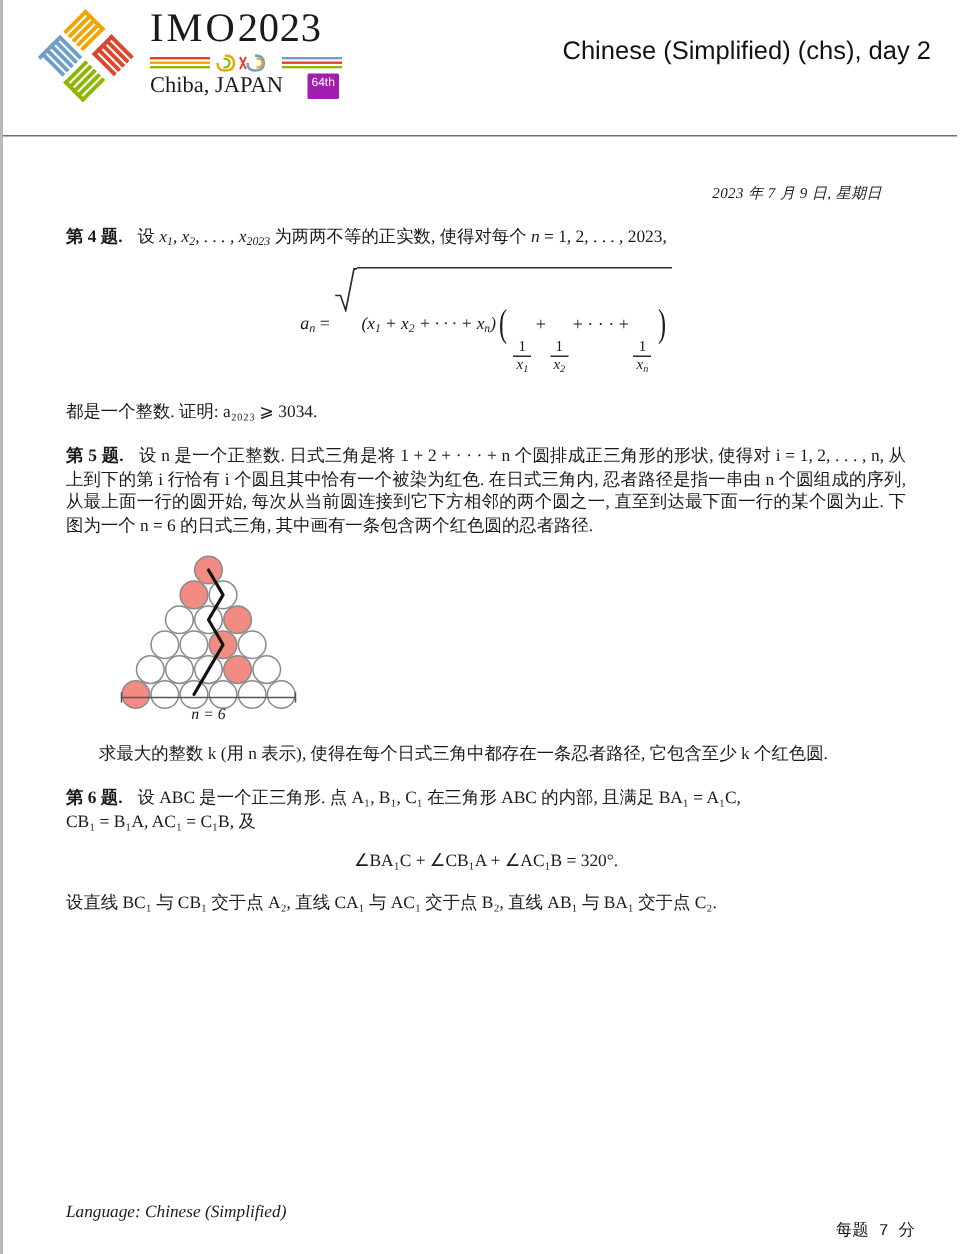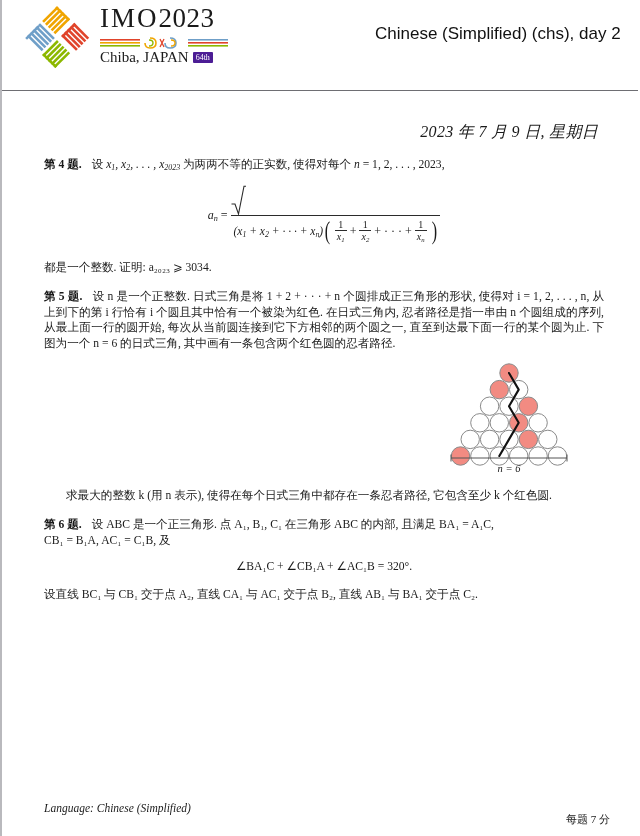--- a/index.html
+++ b/index.html
@@ -16,100 +16,100 @@
   .logo svg{display:block;}
   .imo-word{position:absolute;left:100px;top:5px;}
   .imo-title{
     font-family:"Liberation Serif", serif;
     font-size:27px;letter-spacing:.5px;color:#1a1a1a;line-height:1;
     white-space:nowrap;
   }
   .imo-title .imo-i{letter-spacing:2px;text-align:center;}
   .ribbon{position:relative;width:128px;height:13px;margin-top:3px;}
   .chiba-line{
-    display:flex;align-items:center;gap:4px;margin-top:1px;
+    display:flex;gap:16px;margin-top:1px;
   }
   .chiba{
     font-family:"Liberation Serif", serif;
     font-size:15px;color:#1a1a1a;white-space:nowrap;
   }
   .badge64{
-    background:#4c1d95;color:#fff;font-size:8px;line-height:11px;
-    padding:0 3px;border-radius:1px;font-family:Liberation Serif, serif;
+    background:#a21caf;color:#fff;font-size:8px;line-height:11px;
+    padding:0 3px;border-radius:1px;font-family:Liberation Sans, sans-serif;
     letter-spacing:0;
   }
   .lang-head{
     position:absolute;left:375px;top:24px;
     font-family:"Liberation Sans", sans-serif;
     font-size:17px;color:#111;white-space:nowrap;
   }
   .rule{
     position:absolute;left:2px;top:90px;width:636px;height:0;
     border-top:1.6px solid #6e6e73;
   }
   .edge-left{
     position:absolute;left:0;top:0;width:2px;height:836px;background:#b9b9bd;
   }
 
   
   .content{position:absolute;left:44px;top:104px;width:560px;}
   .dateline{
-    text-align:right;font-style:italic;font-size:16px;
-    font-family:"Liberation Serif", serif;margin:18px 6px 0 0;
+    text-align:right;font-style:italic;font-size:10px;
+    font-family:"Liberation Serif", serif;margin:18px 16px 0 0;
     letter-spacing:.3px;
   }
   .para{
     font-size:11.6px;line-height:15.6px;text-align:justify;
     margin:14px 0 0 0;
   }
   .para.indent{text-indent:22px;}
   .plabel{font-weight:bold;}
   .plabel + .sep{display:inline-block;width:10px;}
   .mi{font-style:italic;font-family:"Liberation Serif", serif;}
-  .mnum{font-family:"Liberation Serif", serif;}
+  .mnum{font-family:"Liberation Serif", serif;margin-top:44px;}
   sub{font-size:.68em;vertical-align:-.28em;}
 
   .display{
     text-align:center;margin:9px 0 0 0;font-size:11.6px;
   }
 
   
   .formula-row{display:inline-flex;align-items:center;font-size:12px;}
-  .radical{display:inline-flex;align-items:stretch;margin-left:3px;flex-direction:column;}
+  .radical{display:inline-flex;align-items:stretch;margin-left:3px;}
   .radsign{position:relative;width:15px;}
   .radsign svg{display:block;}
   .radbody{
     border-top:1px solid #2b2b2b;padding:3px 2px 1px 3px;
     display:inline-flex;align-items:center;
   }
   .paren{
     font-size:26px;line-height:.8;font-family:"Liberation Serif", serif;
     display:inline-block;transform:scaleX(.62);
   }
   .frac{
     display:inline-flex;flex-direction:column;align-items:center;
     vertical-align:middle;margin:0 3px;font-size:10px;line-height:11px;
   }
   .frac .num{padding:0 2px;}
   .frac .den{border-top:1px solid #2b2b2b;padding:0 2px;}
 
   
-  .figure{margin-top:10px;display:flex;justify-content:flex-end;}
+  .figure{margin-top:10px;display:flex;justify-content:flex-start;}
   .figure svg{display:block;}
 
   
   .footer{
     position:absolute;left:44px;top:798px;width:560px;
   }
   .lang-foot{
     font-style:italic;font-size:11.5px;font-family:"Liberation Serif", serif;text-align:right;
   }
   .points{
     position:absolute;right:-6px;top:14px;font-size:11px;
-    font-family:Liberation Serif, serif;white-space:nowrap;
+    font-family:Liberation Mono, monospace;white-space:nowrap;
   }
   .watermark{
     position:absolute;left:455px;top:797px;width:185px;height:38px;
     pointer-events:none;
   }
   .wm-main{
     font-family:"Liberation Sans", sans-serif;font-weight:bold;
     font-size:17px;color:rgba(40,40,40,.62);letter-spacing:1px;
     white-space:nowrap;
   }

